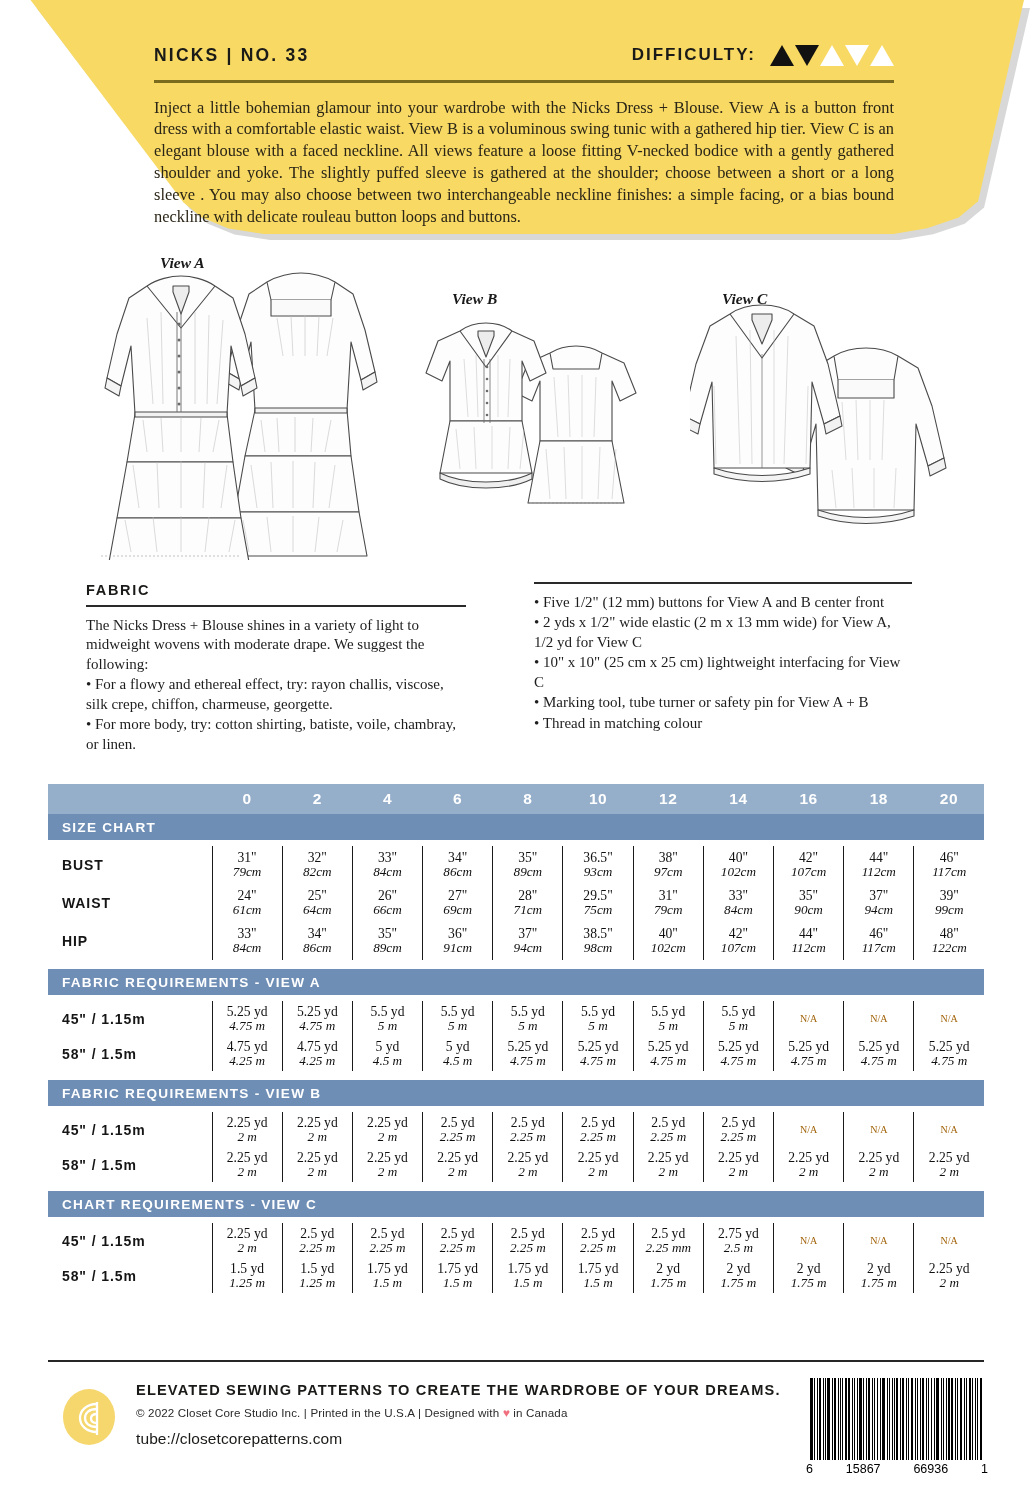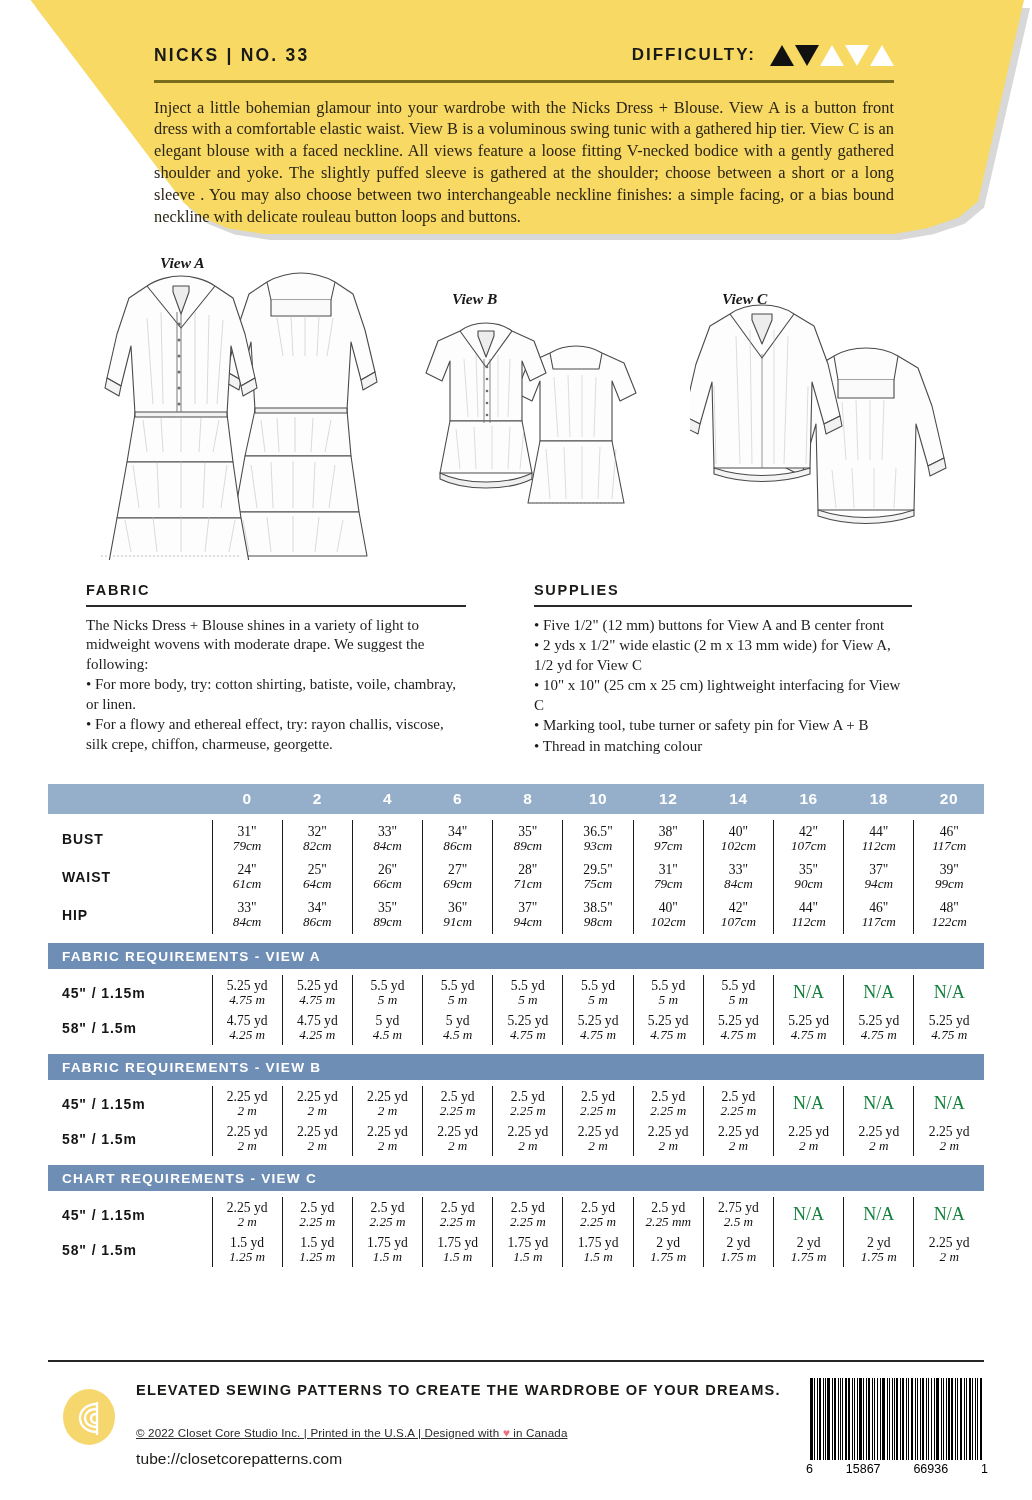--- a/index.html
+++ b/index.html
@@ -202,22 +202,22 @@
   td.dual .b {
     font-family: "Liberation Serif", serif;
     font-style: italic;
     font-size: 13.2px;
     color: #101010;
     line-height: 1.12;
     white-space: nowrap;
   }
   td.dual .na {
     font-family: "Liberation Serif", serif;
-    font-size: 18px;
-    color: #15803d;
+    font-size: 10px;
+    color: #a16207;
   }
   tr.meas td.dual { height: 38px; }
   tr.req td.dual  { height: 35px; }
 
   
   .footer-rule {
     position: absolute;
     left: 48px; top: 1360px;
     width: 936px; height: 1.6px;
     background: #262626;
@@ -234,26 +234,25 @@
   }
   .footer-text { position: absolute; left: 88px; top: 0px; width: 680px; }
   .tagline {
     font-size: 14.6px;
     font-weight: 700;
     letter-spacing: 1.15px;
     color: #1a1a18;
     white-space: nowrap;
   }
   .copyline {
-    margin-top: 28px;
+    margin-top: 8px;
     font-size: 11.6px;
     color: #2a2a2a;
     letter-spacing: 0.15px;
     white-space: nowrap;
-    text-decoration: underline;
   }
   .heart { color: #f0707f; font-size: 12px; }
   .weburl {
     margin-top: 10px;
     font-size: 15.5px;
     color: #1a1a18;
     letter-spacing: 0.1px;
   }
   .barcode-box {
     position: absolute;
@@ -432,27 +431,26 @@
       </g>
     </svg>
   </div>
 
   <div class="info">
     <div class="info-col col-fabric">
       <div class="sec-head">FABRIC</div>
       <div class="sec-rule"></div>
       <div class="sec-body">
         <p>The Nicks Dress + Blouse shines in a variety of light to midweight wovens with moderate drape. We suggest the following:</p>
+        <p class="bullet-line">•  For a flowy and ethereal effect, try: rayon challis, viscose, silk crepe, chiffon, charmeuse, georgette.</p>
         <p class="bullet-line">•  For more body, try: cotton shirting, batiste, voile, chambray, or linen.</p>
-        <p class="bullet-line">•  For a flowy and ethereal effect, try: rayon challis, viscose, silk crepe, chiffon, charmeuse, georgette.</p>
       </div>
     </div>
 
     <div class="info-col col-supplies">
-      <div class="sec-head">SUPPLIES</div>
       <div class="sec-rule"></div>
       <div class="sec-body">
         <p class="bullet-line">• Five 1/2" (12 mm) buttons for View A and B center front</p>
         <p class="bullet-line">• 2 yds x 1/2" wide elastic (2 m x 13 mm wide) for View A, 1/2 yd  for View C</p>
         <p class="bullet-line">• 10" x 10" (25 cm x 25 cm) lightweight interfacing for View C</p>
         <p class="bullet-line">• Marking tool, tube turner or safety pin for View A + B</p>
         <p class="bullet-line">• Thread in matching colour</p>
       </div>
     </div>
   </div>
@@ -481,20 +479,23 @@
             <td>4</td>
             <td>6</td>
             <td>8</td>
             <td>10</td>
             <td>12</td>
             <td>14</td>
             <td>16</td>
             <td>18</td>
             <td>20</td>
           </tr>
+          <tr class="band-row">
+            <td colspan="12">SIZE CHART</td>
+          </tr>
           <tr class="spacer-sm">
             <td colspan="12"></td>
           </tr>
           <tr class="meas">
             <td class="rowlabel">BUST</td>
             <td class="dual">
               <div class="a">31"</div>
               <div class="b">79cm</div>
             </td>
             <td class="dual">

